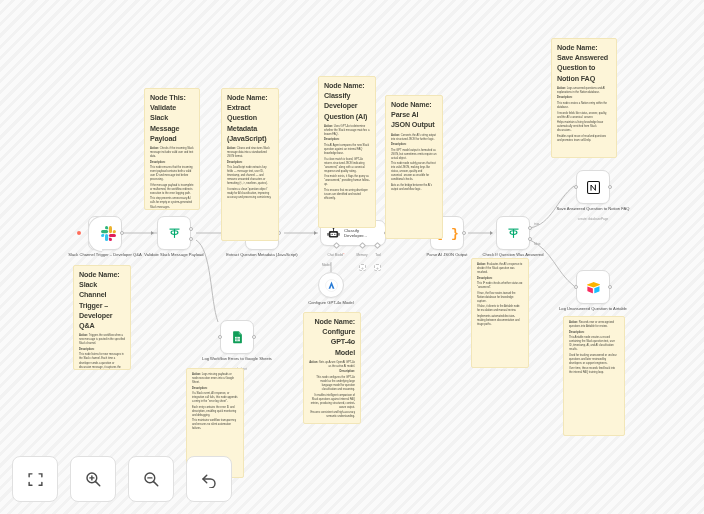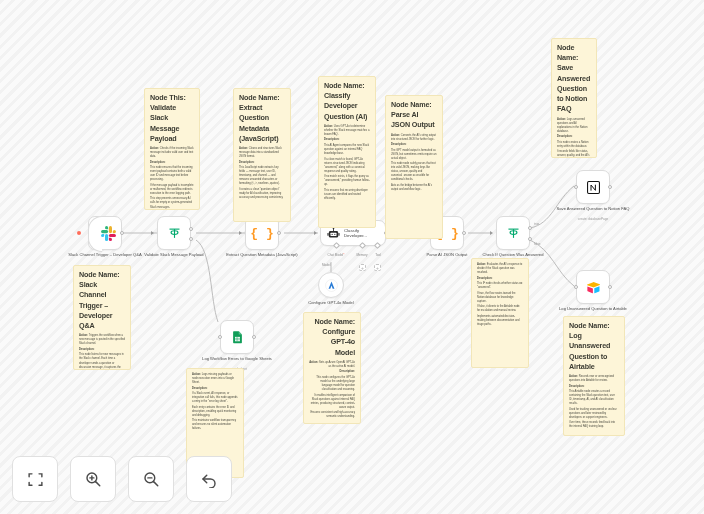--- a/index.html
+++ b/index.html
@@ -309,21 +309,21 @@
     <div class="note-title">Node This: Validate Slack Message Payload</div>
     <div class="note-body">
       <p class="note-p"><span class="lbl">Action:</span> <span>Checks if the incoming Slack message includes valid user and text data.</span></p>
       <p class="note-p lbl">Description:</p>
       <p class="note-p">This node ensures that the incoming event payload contains both a valid user ID and message text before processing.</p>
       <p class="note-p">If the message payload is incomplete or malformed, the workflow redirects execution to the error logging path.</p>
       <p class="note-p">This step prevents unnecessary AI calls for empty or system-generated Slack messages.</p>
     </div>
   </div>
 
-  <div class="note" style="left:233px; top:88px; width:58px; height:134px;">
+  <div class="note" style="left:221px; top:88px; width:58px; height:153px;">
     <div class="note-title">Node Name: Extract Question Metadata (JavaScript)</div>
     <div class="note-body">
       <p class="note-p"><span class="lbl">Action:</span> <span>Cleans and structures Slack message data into a standardized JSON format.</span></p>
       <p class="note-p lbl">Description:</p>
       <p class="note-p">This JavaScript node extracts key fields — message text, user ID, timestamp, and channel — and removes unwanted characters or formatting (&lt;, &gt;, newlines, quotes).</p>
       <p class="note-p">It creates a clean "question object" ready for AI classification, improving accuracy and processing consistency.</p>
     </div>
   </div>
 
   <div class="note" style="left:318px; top:76px; width:58px; height:152px;">
@@ -342,21 +342,21 @@
     <div class="note-title">Node Name: Parse AI JSON Output</div>
     <div class="note-body">
       <p class="note-p"><span class="lbl">Action:</span> <span>Converts the AI's string output into structured JSON for further logic.</span></p>
       <p class="note-p lbl">Description:</p>
       <p class="note-p">The GPT model output is formatted as JSON, but sometimes emits require an actual object.</p>
       <p class="note-p">This node node safely parses that text into valid JSON, making keys like status, answer, quality and canonical_answer accessible for conditional checks.</p>
       <p class="note-p">Acts as the bridge between the AI's output and workflow logic.</p>
     </div>
   </div>
 
-  <div class="note" style="left:551px; top:38px; width:46px; height:120px;">
+  <div class="note" style="left:551px; top:38px; width:66px; height:120px;">
     <div class="note-title">Node Name: Save Answered Question to Notion FAQ</div>
     <div class="note-body">
       <p class="note-p"><span class="lbl">Action:</span> <span>Logs answered questions and AI explanations in the Notion database.</span></p>
       <p class="note-p lbl">Description:</p>
       <p class="note-p">This node creates a Notion entry within the database.</p>
       <p class="note-p">It records fields like status, answer, quality, and the AI's canonical_answer.</p>
       <p class="note-p">Helps maintain a living knowledge base automatically enriched from Slack discussions.</p>
       <p class="note-p">Enables rapid reuse of resolved questions and promotes team self-help.</p>
     </div>
   </div>
@@ -376,21 +376,20 @@
       <p class="note-p"><span class="lbl">Action:</span> <span>Evaluates the AI's response to decide if the Slack question was resolved.</span></p>
       <p class="note-p lbl">Description:</p>
       <p class="note-p">This IF node checks whether status == "answered".</p>
       <p class="note-p">If true, the flow routes toward the Notion database for knowledge capture.</p>
       <p class="note-p">If false, it diverts to the Airtable node for escalation and manual review.</p>
       <p class="note-p">Implements automated decision-making between documentation and triage paths.</p>
     </div>
   </div>
 
   <div class="note" style="left:563px; top:316px; width:62px; height:120px;">
-    <div class="note-title">Node Name: Log Unanswered Question to Airtable</div>
     <div class="note-body">
       <p class="note-p"><span class="lbl">Action:</span> <span>Records new or unrecognized questions into Airtable for review.</span></p>
       <p class="note-p lbl">Description:</p>
       <p class="note-p">This Airtable node creates a record containing the Slack question text, user ID, timestamp, AI, and AI classification results.</p>
       <p class="note-p">Used for tracking unanswered or unclear questions and later reviewed by developers or support engineers.</p>
       <p class="note-p">Over time, these records feed back into the internal FAQ training loop.</p>
     </div>
   </div>
 
   <div class="note" style="left:186px; top:368px; width:58px; height:110px;">

